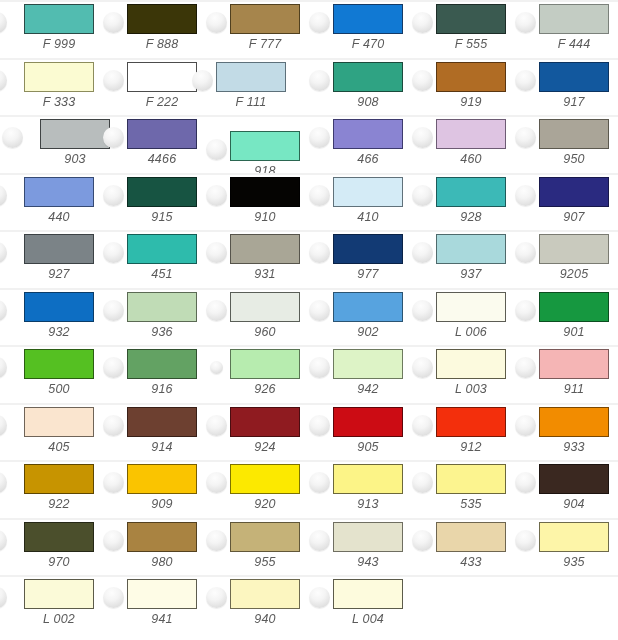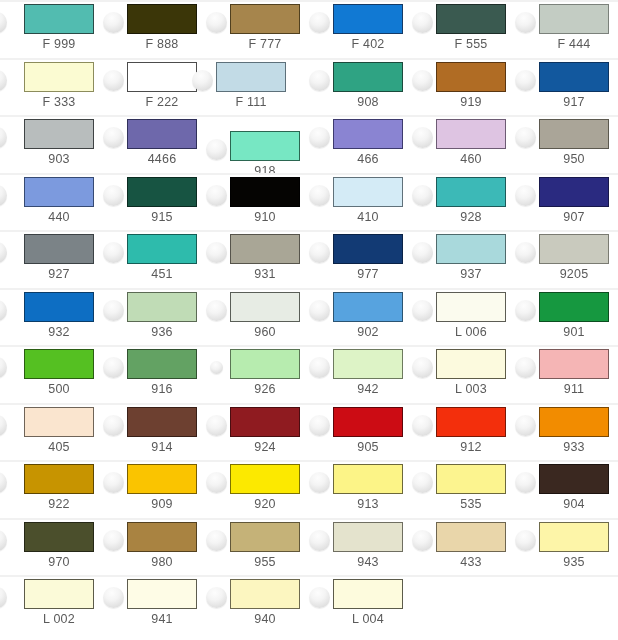--- a/index.html
+++ b/index.html
@@ -14,20 +14,21 @@
     overflow: hidden;
     background: #ffffff;
   }
 
   #swatch-grid {
     position: relative;
     width: 618px;
     height: 624px;
     background: #c4b5fd;
     overflow: hidden;
+    font-style: italic;
   }
 
   .grid-row {
     position: relative;
     height: 57.5px;
     width: 100%;
     
     background: linear-gradient(to bottom,
         #f1f1f1 0px, #f1f1f1 2px,
         #ffffff 2px, #ffffff 100%);
@@ -104,21 +105,21 @@
         <div class="chip-label">F 888</div>
       </div>
       <div class="cell col2" style="left: 206px;">
         <div class="knob"></div>
         <div class="chip" title="F 777" style="background: rgb(166, 133, 76); border-color: rgb(80, 64, 31);"></div>
         <div class="chip-label">F 777</div>
       </div>
       <div class="cell col3" style="left: 309px;">
         <div class="knob"></div>
         <div class="chip" title="F 666" style="background: rgb(17, 121, 211); border-color: rgb(20, 58, 102);"></div>
-        <div class="chip-label">F 402</div>
+        <div class="chip-label">F 470</div>
       </div>
       <div class="cell col4" style="left: 412px;">
         <div class="knob"></div>
         <div class="chip" title="F 555" style="background: rgb(58, 90, 80); border-color: rgb(29, 45, 40);"></div>
         <div class="chip-label">F 555</div>
       </div>
       <div class="cell col5" style="left: 515px;">
         <div class="knob"></div>
         <div class="chip" title="F 444" style="background: rgb(195, 204, 195); border-color: rgb(123, 129, 123);"></div>
         <div class="chip-label">F 444</div>
@@ -150,21 +151,21 @@
         <div class="chip" title="919" style="background: rgb(176, 108, 36); border-color: rgb(90, 54, 17);"></div>
         <div class="chip-label">919</div>
       </div>
       <div class="cell col5" style="left: 515px;">
         <div class="knob"></div>
         <div class="chip" title="917" style="background: rgb(18, 88, 158); border-color: rgb(12, 51, 96);"></div>
         <div class="chip-label">917</div>
       </div>
     </div>
     <div class="grid-row">
-      <div class="cell col0" style="left: 0px; padding-left: 44px;">
+      <div class="cell col0" style="left: 16px; padding-left: 44px;">
         <div class="knob"></div>
         <div class="chip" title="903" style="background: rgb(184, 189, 189); border-color: rgb(63, 67, 68);"></div>
         <div class="chip-label">903</div>
       </div>
       <div class="cell col1" style="left: 103px;">
         <div class="knob"></div>
         <div class="chip" title="4466" style="background: rgb(110, 104, 171); border-color: rgb(48, 48, 90);"></div>
         <div class="chip-label">4466</div>
       </div>
       <div class="cell col2" style="left: 206px; margin-top: 12px;">

